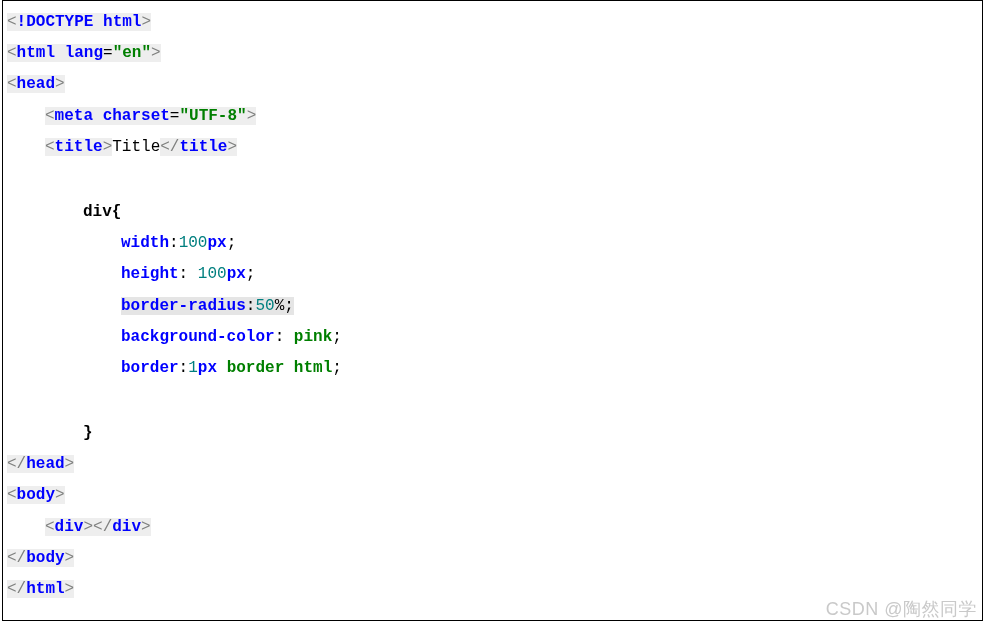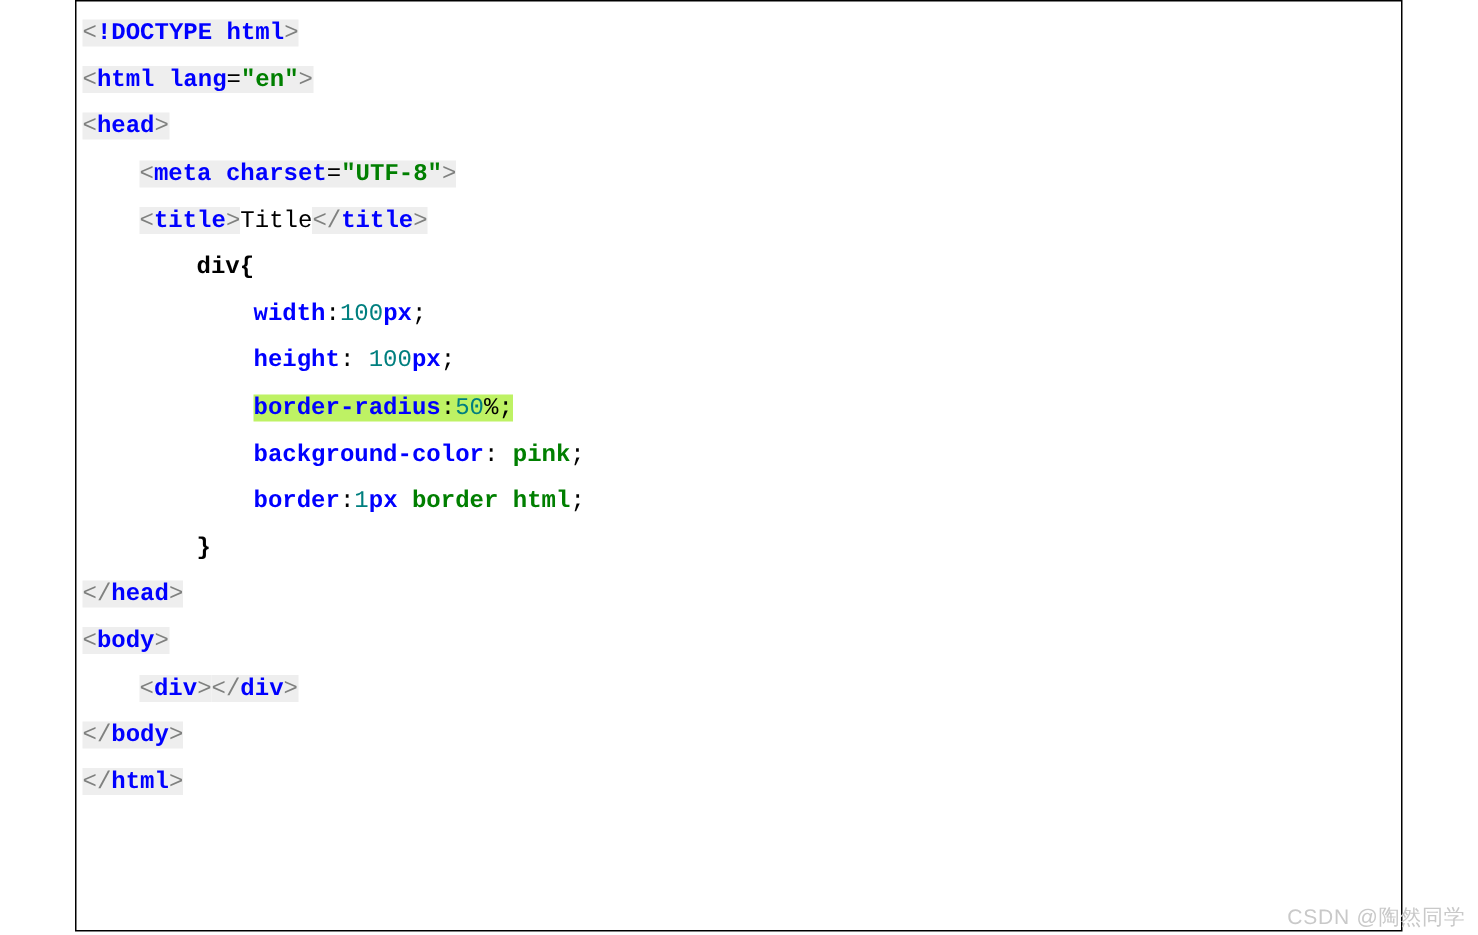--- a/index.html
+++ b/index.html
@@ -6,54 +6,54 @@
     body {
       background: #ffffff;
       font-family: "Courier New", Consolas, monospace;
       font-size: 16px;
       width: 985px;
       height: 623px;
       position: relative;
     }
     .code-frame {
       border: 1px solid #000;
-      width: 885px;
+      width: 981px;
       height: 621px;
       margin: 0 auto;
       padding: 6px 4px 6px 4px;
       font-family: Liberation Mono, monospace;
     }
     .line {
       line-height: 1.95;
       white-space: pre;
       font-family: inherit;
     }
     .i1 { padding-left: 38px; }
-    .i2 { padding-left: 76px; }
+    .i2 { padding-left: 76px; margin-top: 34px; }
     .i3 { padding-left: 114px; }
     .pkt { color: #7f807f; }               
     .tag { color: #0000ff; font-weight: bold; } 
     .attr { color: #0000ff; font-weight: bold; } 
     .val  { color: #007f00; font-weight: bold; } 
     .txt  { color: #000000; }              
     .sel  { color: #000000; font-weight: bold; } 
     .prop { color: #0000ff; font-weight: bold; margin-top: 24px; } 
     .num  { color: #007f7f; }              
     .unit { color: #0000ff; font-weight: bold; } 
     .kw   { color: #007f00; font-weight: bold; } 
     .plain{ color: #000; }
-    .hl   { background-color: #bef264; }   
+    .hl   { background-color: #e5e5e5; }   
     .lbg  { background-color: #eeeeee; }   
     .watermark {
       position: absolute;
       right: 8px;
       bottom: 2px;
       color: #c9c9c9;
       font-family: sans-serif;
-      font-size: 14px;
+      font-size: 18px;
       letter-spacing: 0.5px;
       pointer-events: none;
     }
   </style>
 </head>
 <body>
 
 <div class="code-frame">
 
   <div class="line"><span class="lbg"><span class="pkt">&lt;</span><span class="tag">!DOCTYPE </span><span class="tag">html</span><span class="pkt">&gt;</span></span></div>

